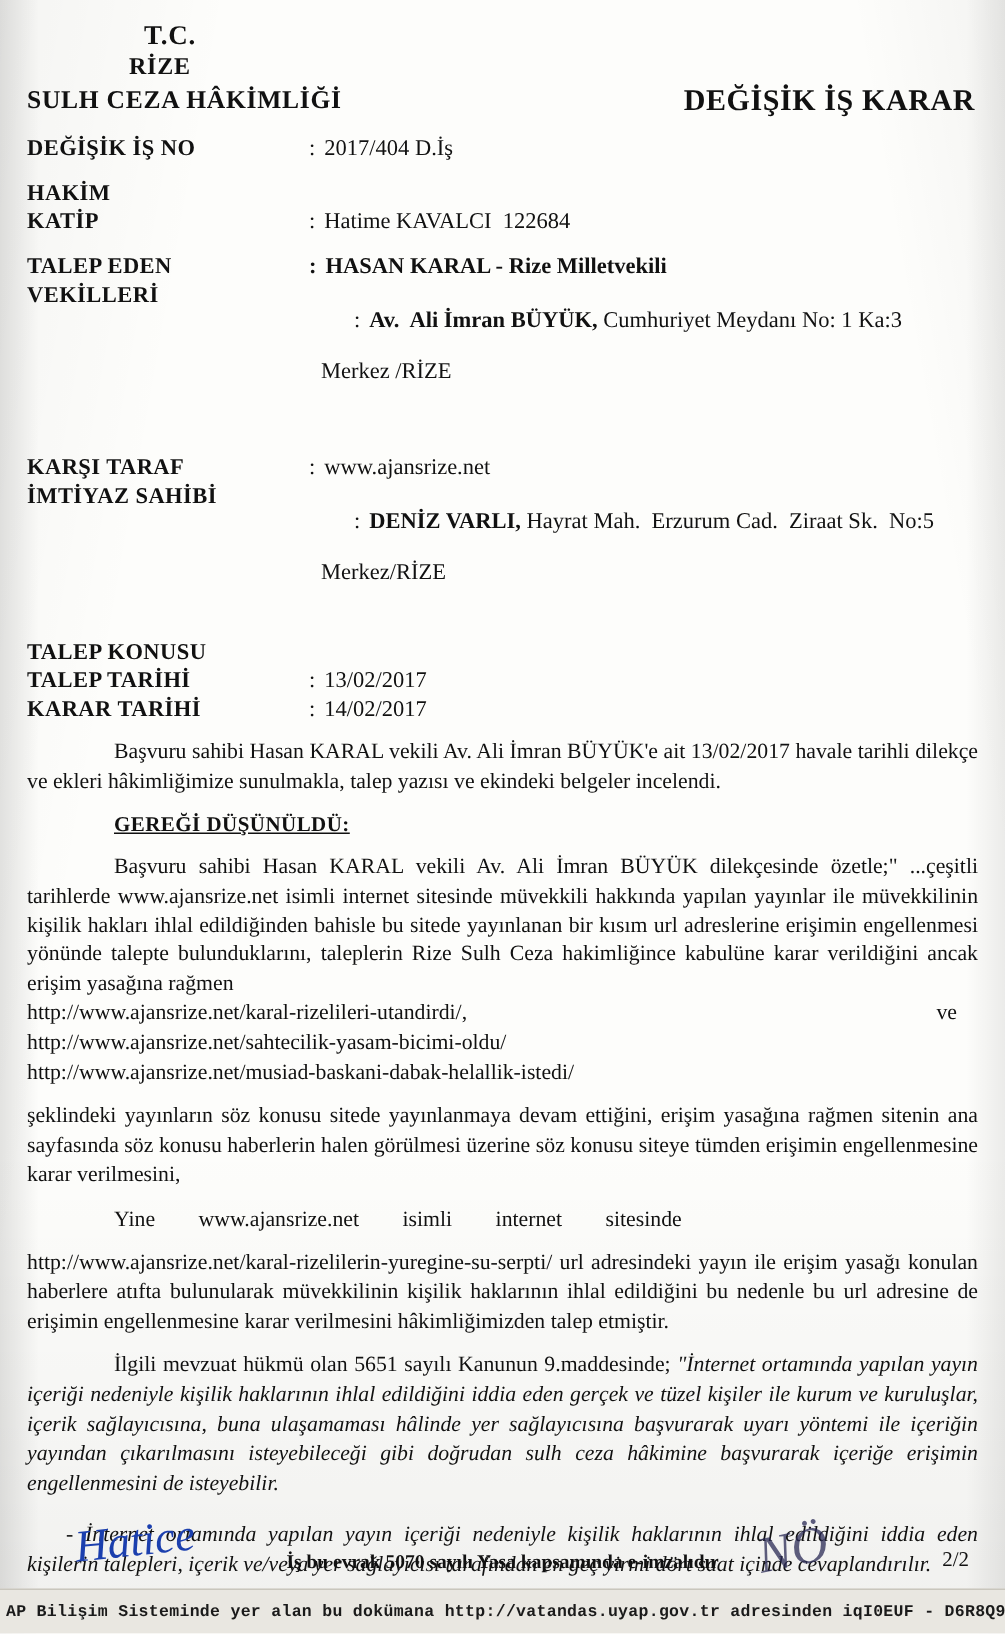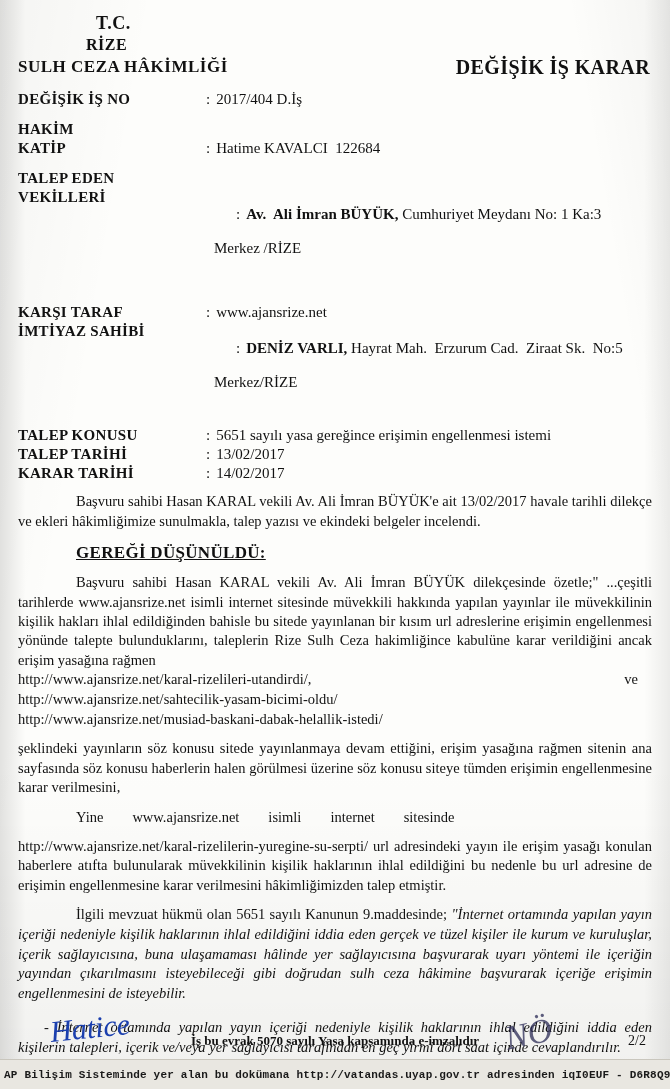--- a/index.html
+++ b/index.html
@@ -79,21 +79,21 @@
   p.para {
     margin: 10px 0 0 0;
     text-align: justify;
     font-size: 14.5px;
     line-height: 1.34;
     text-indent: 58px;
   }
   p.para.noind { text-indent: 0; }
   .section-title {
     font-weight: bold;
-    font-size: 17px;
+    font-size: 14px;
     margin: 12px 0 0 58px;
     text-decoration: underline;
     letter-spacing: .3px;
   }
   .urlblock {
     font-size: 14.5px;
     line-height: 1.36;
   }
   .urlblock .u { display: block; }
   .urlblock .tail-ve {
@@ -211,20 +211,21 @@
       <div class="lbl">HAKİM</div>
     </div>
 
     <div class="row">
       <div class="lbl">KATİP</div>
       <div class="val"><span class="colon">:</span><span>Hatime KAVALCI  122684</span></div>
     </div>
 
     <div class="row gap">
       <div class="lbl">TALEP EDEN</div>
+      <div class="val bold"><span class="colon">:</span><span>HASAN KARAL - Rize Milletvekili</span></div>
     </div>
 
     <div class="row">
       <div class="lbl">VEKİLLERİ</div>
       <div class="val">
         <span class="colon">:</span><span class="b">Av.  Ali İmran BÜYÜK,</span><span> Cumhuriyet Meydanı No: 1 Ka:3</span>
         <span class="sub">Merkez /RİZE</span>
       </div>
     </div>
 
@@ -236,21 +237,20 @@
     <div class="row">
       <div class="lbl">İMTİYAZ SAHİBİ</div>
       <div class="val">
         <span class="colon">:</span><span class="b">DENİZ VARLI,</span><span> Hayrat Mah.  Erzurum Cad.  Ziraat Sk.  No:5</span>
         <span class="sub">Merkez/RİZE</span>
       </div>
     </div>
 
     <div class="row">
       <div class="lbl">TALEP KONUSU</div>
-      <div class="val"><span class="colon">:</span><span>5651 sayılı yasa gereğince erişimin engellenmesi istemi</span></div>
     </div>
 
     <div class="row">
       <div class="lbl">TALEP TARİHİ</div>
       <div class="val"><span class="colon">:</span><span>13/02/2017</span></div>
     </div>
 
     <div class="row">
       <div class="lbl">KARAR TARİHİ</div>
       <div class="val"><span class="colon">:</span><span>14/02/2017</span></div>

